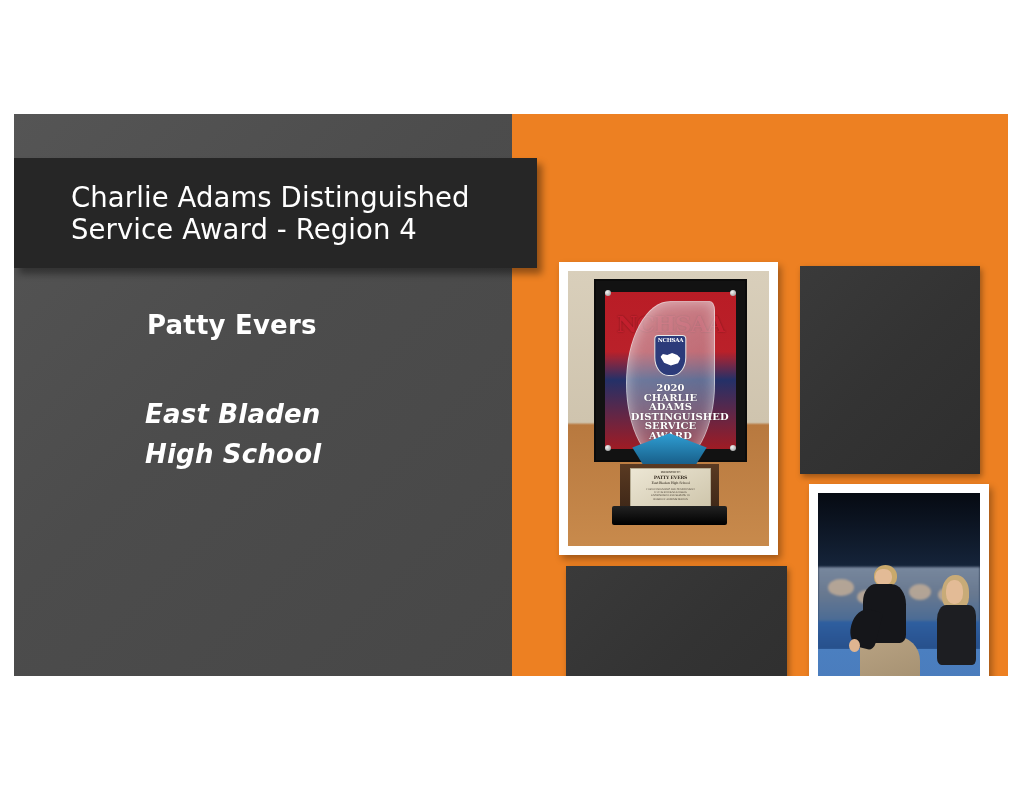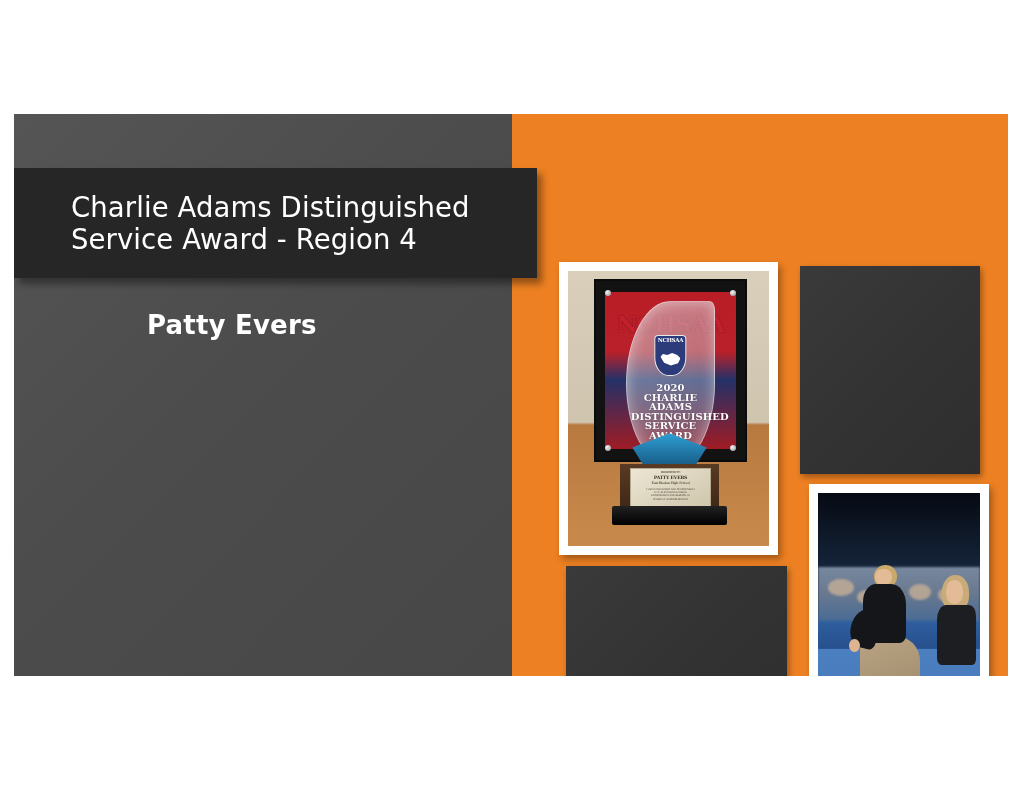--- a/index.html
+++ b/index.html
@@ -34,21 +34,21 @@
     top: 0;
     width: 498px;
     height: 562px;
     background: linear-gradient(135deg, #555555 0%, #4C4C4C 45%, #474747 100%);
   }
 
   
   .title-band {
     position: absolute;
     left: 0px;
-    top: 54px;
+    top: 44px;
     width: 523px;
     height: 110px;
     background: #262626;
     box-shadow: 5px 6px 7px rgba(0,0,0,0.38);
     display: flex;
     align-items: center;
     box-sizing: border-box;
     padding-left: 57px;
     padding-right: 10px;
   }
@@ -325,20 +325,22 @@
 
   <div class="left-panel"></div>
 
   <div class="title-band">
     <div class="title-text">Charlie Adams Distinguished
 Service Award - Region 4</div>
   </div>
 
   <div class="name-line">Patty Evers</div>
 
+  <div class="school-block">East Bladen
+High School</div>
 
   <div class="photo-frame" id="trophy-frame">
     <div class="photo-inner" id="trophy-inner">
       <div class="tr-board">
         <div class="tr-board-art"></div>
         <div class="tr-board-letters">NCHSAA</div>
         <div class="tr-screw" style="left:6%;  top:5%;"></div>
         <div class="tr-screw" style="right:6%; top:5%;"></div>
         <div class="tr-screw" style="left:6%;  bottom:5%;"></div>
         <div class="tr-screw" style="right:6%; bottom:5%;"></div>

